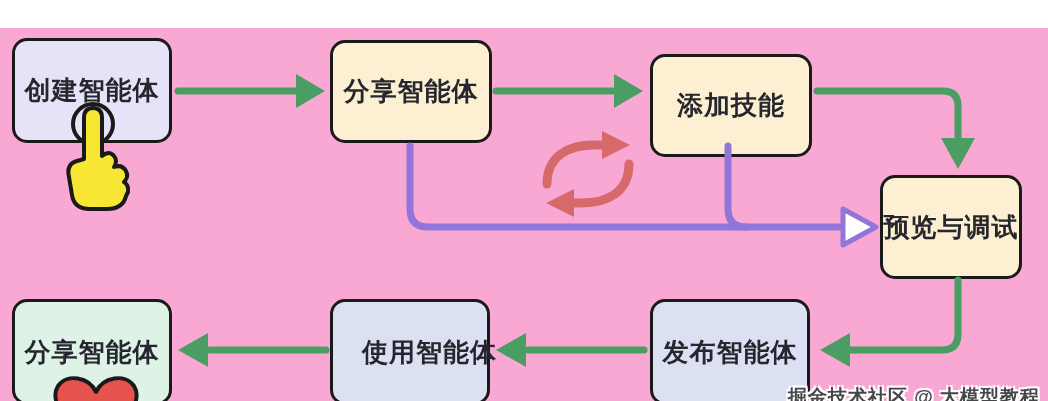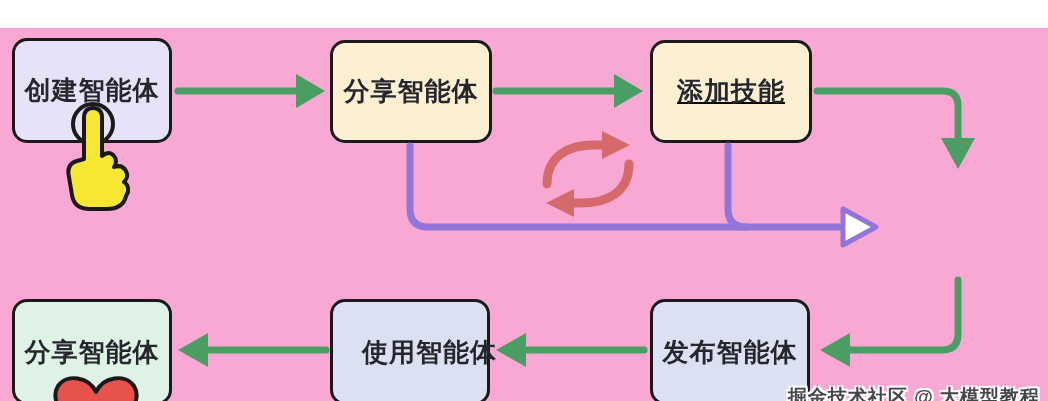--- a/index.html
+++ b/index.html
@@ -16,21 +16,21 @@
     position:absolute; box-sizing:border-box; z-index:1;
     border:3px solid #1a1a1a; border-radius:15px;
     display:flex; align-items:center; justify-content:center;
   }
   .node span {
     font-weight:700; font-size:26px; color:#26262e; letter-spacing:1px;
     white-space:nowrap;
   }
   .n-create  { left:12px;  top:10px;  width:160px; height:105px; }
   .n-write   { left:330px; top:12px;  width:162px; height:103px; }
-  .n-skills  { left:650px; top:12px;  width:162px; height:103px;text-decoration:underline; }
+  .n-skills  { left:650px; top:26px;  width:162px; height:103px; }
   .n-preview { left:880px; top:147px; width:142px; height:104px; }
   .n-publish { left:650px; top:271px; width:160px; height:106px; }
   .n-use     { left:330px; top:271px; width:160px; height:106px; }
   .n-share   { left:12px;  top:271px; width:160px; height:106px; }
   .watermark {
     position:absolute; right:8px; bottom:4px; z-index:5;
     font-size:19px; font-weight:700; letter-spacing:1px;
     color:#45454c;
     text-shadow:-2px -2px 0 #ffffff, 2px -2px 0 #ffffff,
                 -2px 2px 0 #ffffff, 2px 2px 0 #ffffff,
@@ -48,20 +48,23 @@
   </div>
 
   <div class="node n-write" style="background: rgb(253, 240, 210);">
     <span style="color: rgb(38, 38, 46);">分享智能体</span>
   </div>
 
   <div class="node n-skills" style="background: rgb(253, 240, 210);">
     <span style="color: rgb(38, 38, 46);">添加技能</span>
   </div>
 
+  <div class="node n-preview" style="background: rgb(253, 240, 210);">
+    <span style="color: rgb(38, 38, 46);">预览与调试</span>
+  </div>
 
   <div class="node n-publish" style="background: rgb(219, 224, 242);">
     <span style="color: rgb(38, 38, 46); text-align: center;">发布智能体</span>
   </div>
 
   <div class="node n-use" style="background: rgb(219, 224, 242); padding-left: 39px;">
     <span style="color: rgb(38, 38, 46);">使用智能体</span>
   </div>
 
   <div class="node n-share" style="background: rgb(222, 243, 230);">

